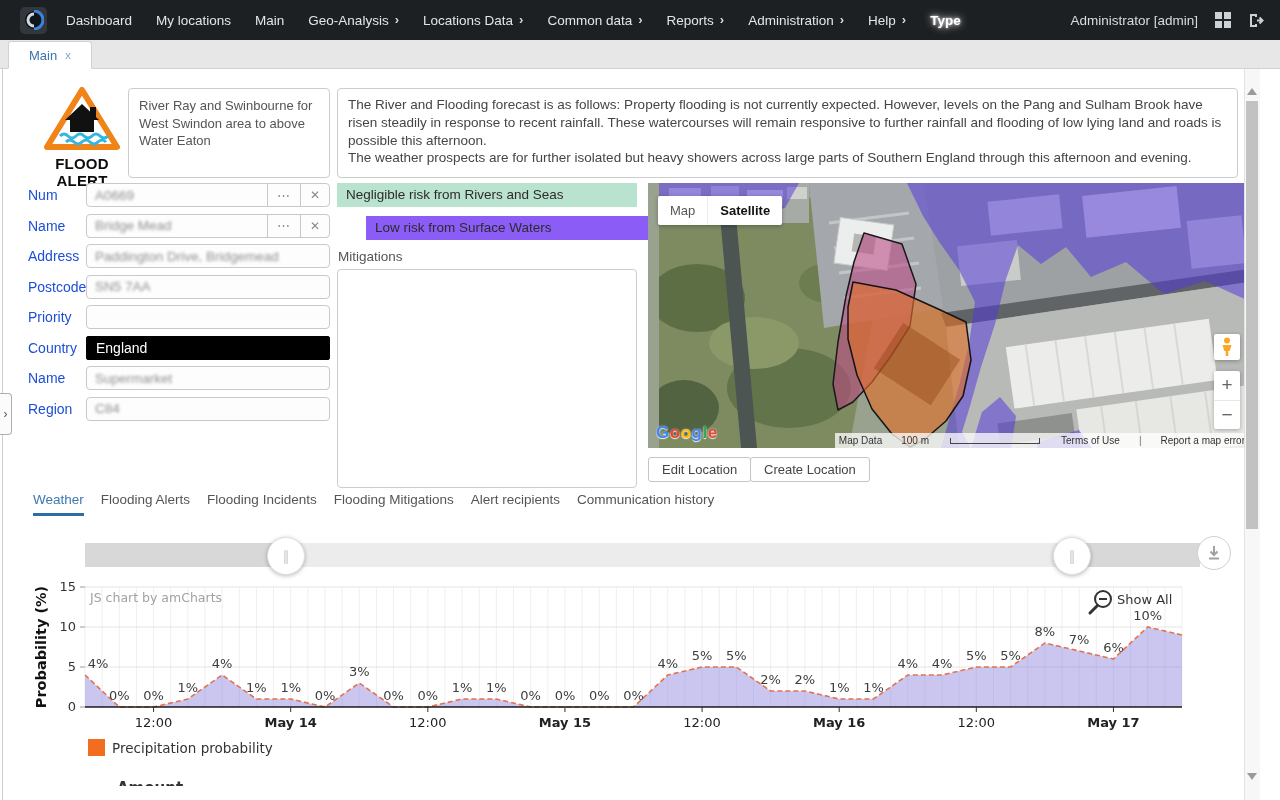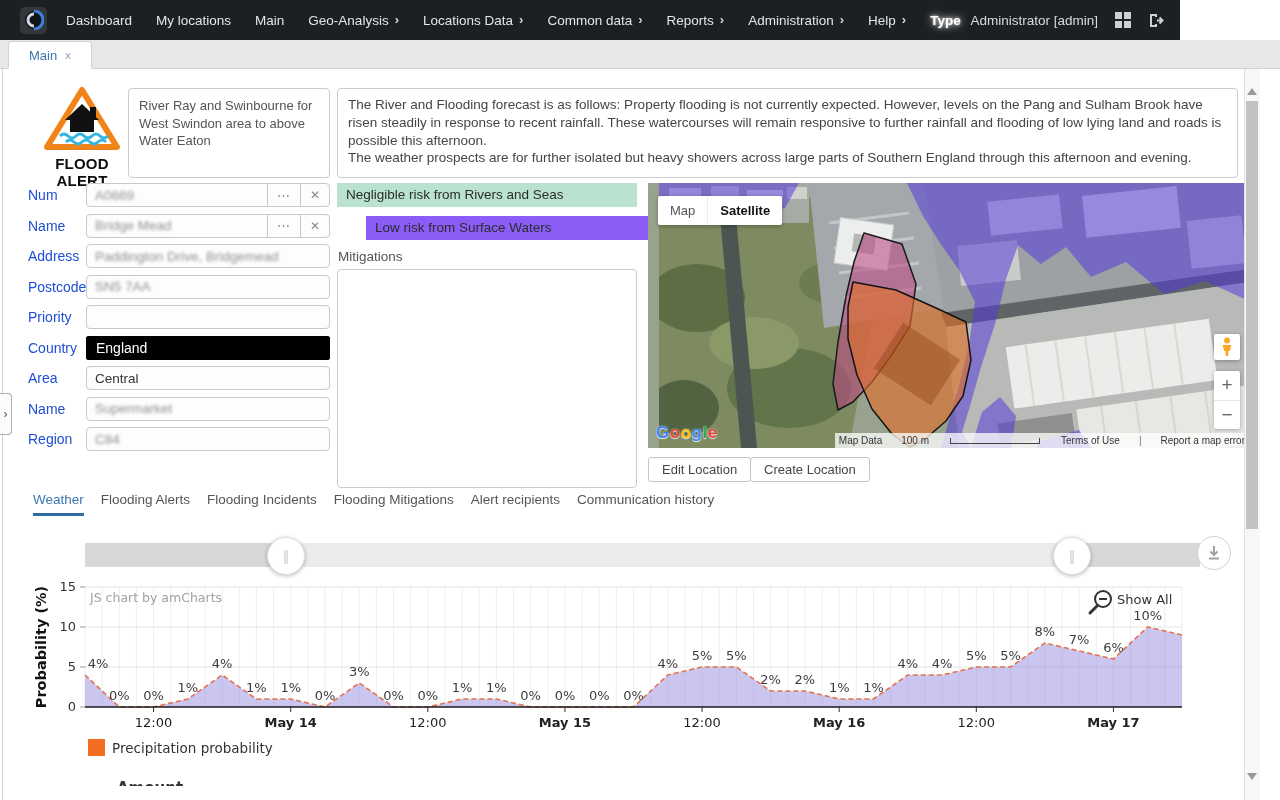--- a/index.html
+++ b/index.html
@@ -1,20 +1,20 @@
 <!DOCTYPE html>
 <html><head>
 <meta charset="utf-8">
 <style>
   html,body{margin:0;padding:0;}
   body{width:1280px;height:800px;position:relative;overflow:hidden;background:#fff;
        font-family:"Liberation Sans",sans-serif;}
 
   
-  .navbar{position:absolute;left:0;top:0;width:1180px;height:40px;background:#1d2023;
+  .navbar{position:absolute;left:0;top:0;width:1280px;height:40px;background:#1d2023;
           display:flex;align-items:center;z-index:30;}
   .logo{width:27px;height:27px;margin:0 19px 0 20px;background:#33373c;border-radius:5px;
         display:flex;align-items:center;justify-content:center;flex:0 0 auto;}
   .nav-items{display:flex;gap:24px;align-items:center;font-size:13.5px;color:#e3e6e8;white-space:nowrap;}
   .nav-item{display:flex;align-items:center;gap:6px;cursor:pointer;}
   .nav-item .arr{font-size:13px;line-height:1;color:#d6dade;font-weight:bold;margin-top:-1px;}
   .nav-item.hl{font-weight:bold;color:#fff;
      text-shadow:0 0 8px rgba(255,255,255,.95),0 0 3px rgba(255,255,255,.8);}
   .nav-right{margin-left:auto;display:flex;align-items:center;gap:17px;margin-right:15px;
              color:#d9dcdf;font-size:13.5px;}
@@ -247,26 +247,20 @@
   <div class="form-row">
     <span class="form-label">Priority</span>
     <div class="inp">
       <span></span>
     </div>
   </div>
   <div class="form-row">
     <span class="form-label">Country</span>
     <div class="inp country">
       <span>England</span>
-    </div>
-  </div>
-  <div class="form-row">
-    <span class="form-label">Area</span>
-    <div class="inp">
-      <span>Central</span>
     </div>
   </div>
   <div class="form-row">
     <span class="form-label">Name</span>
     <div class="inp">
       <span class="blur">Supermarket</span>
     </div>
   </div>
   <div class="form-row">
     <span class="form-label">Region</span>

